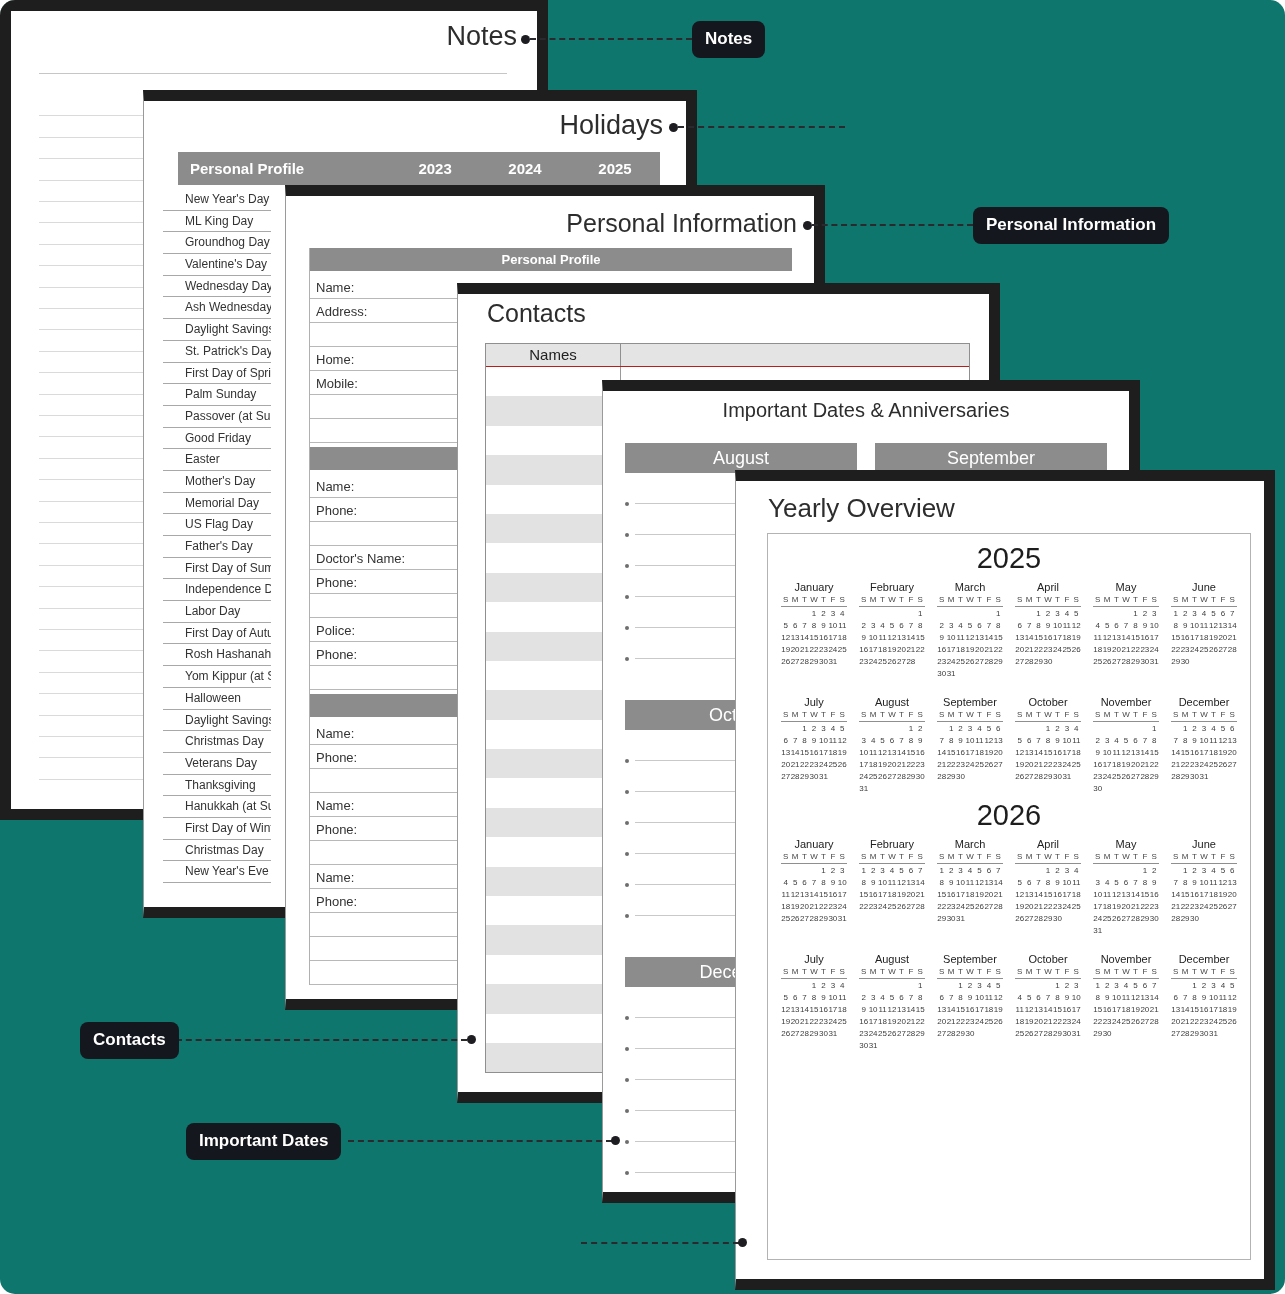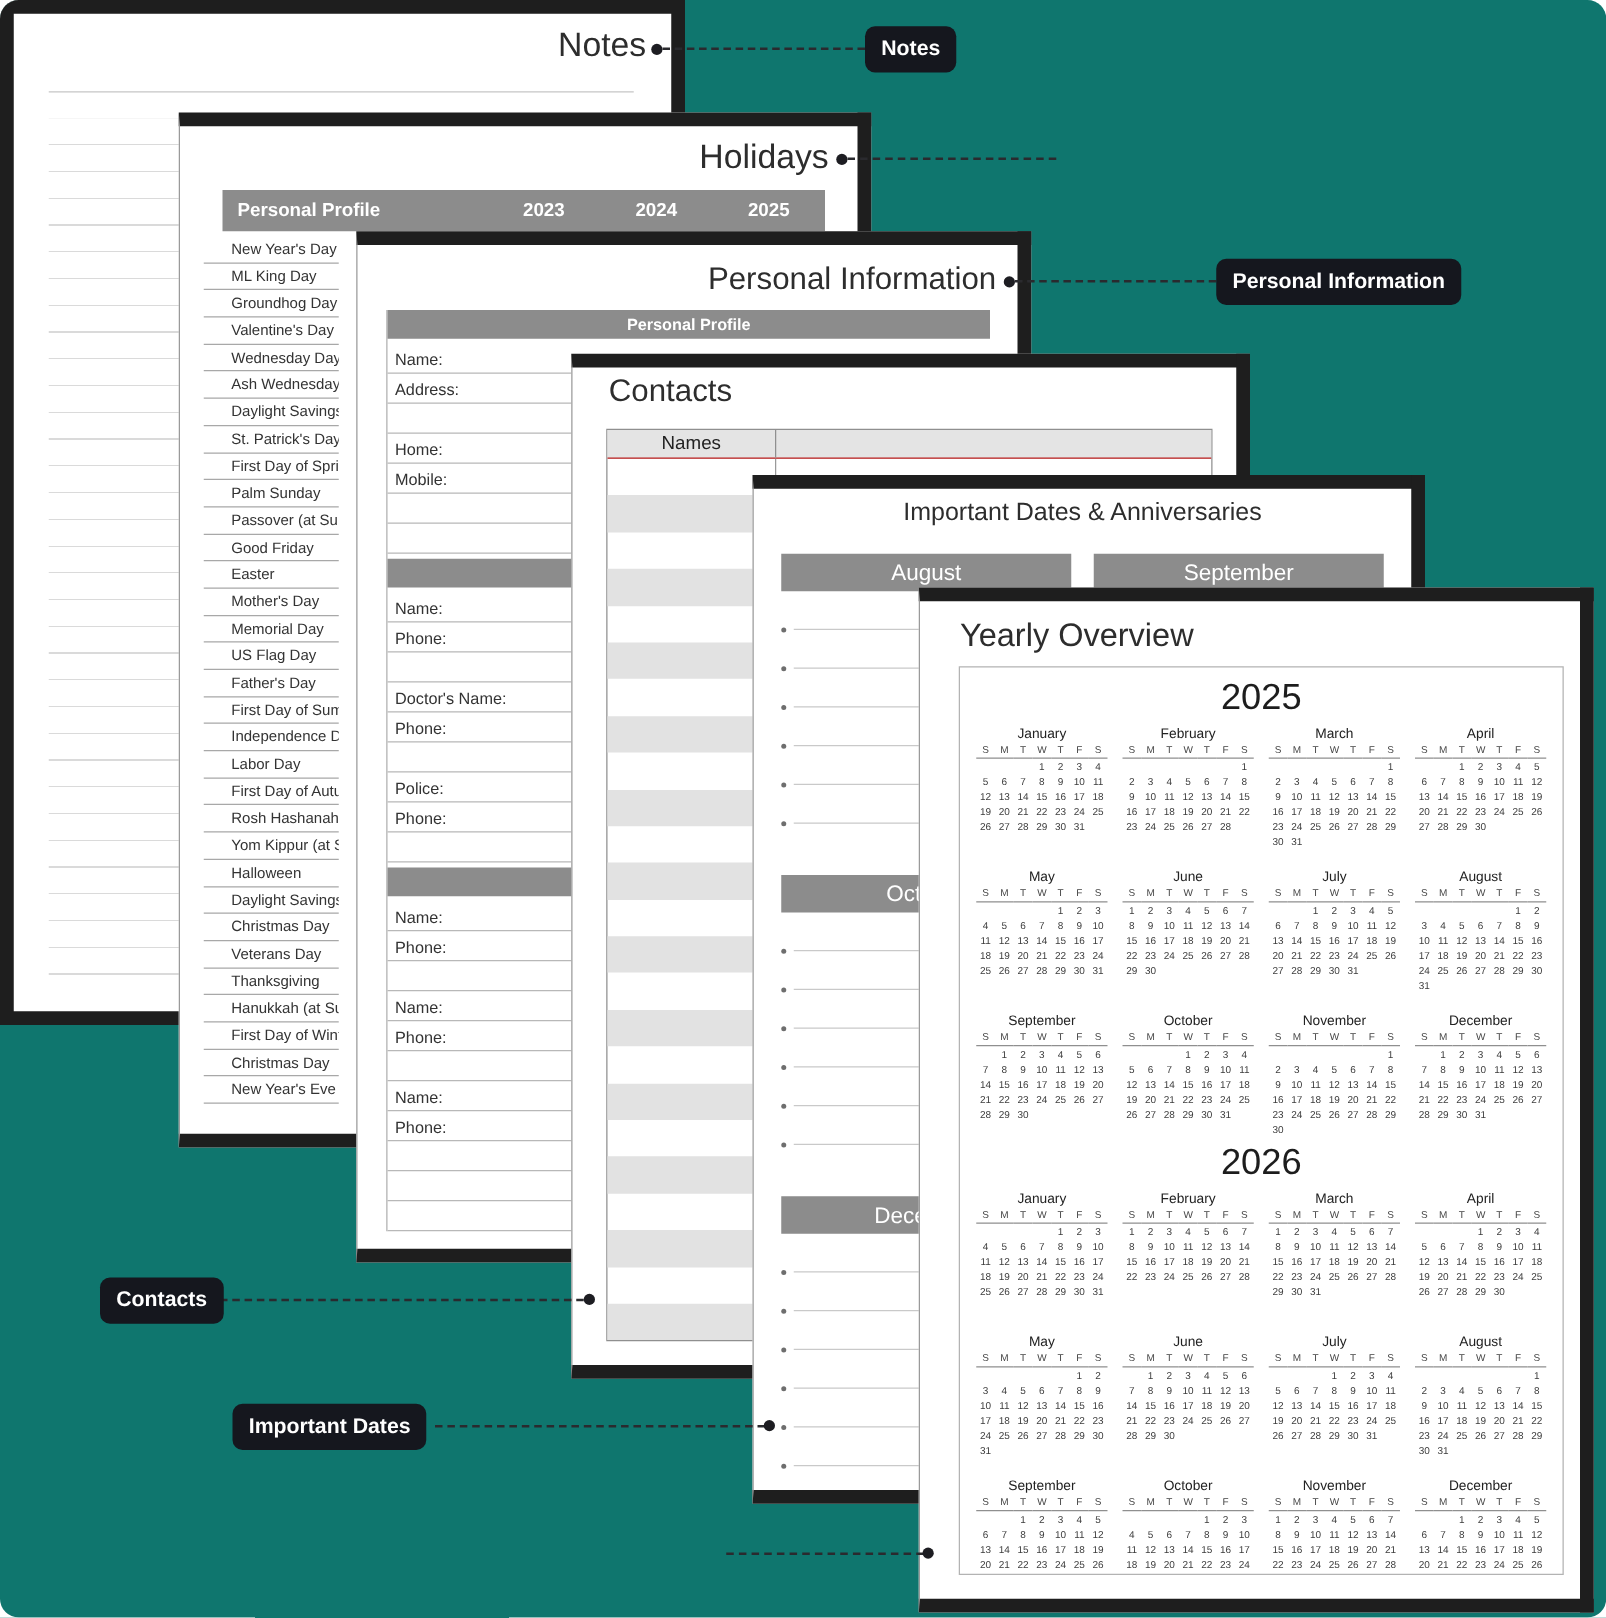--- a/index.html
+++ b/index.html
@@ -88,21 +88,21 @@
   .id-line::after {
     content:""; position:absolute; left:10px; right:2px; bottom:0; height:1px; background:#c9c9c9;
   }
 
   
   .yo-box {
     position:absolute; left:31px; top:52px; width:484px; height:727px;
     border:1px solid #b3b3b3; box-sizing:border-box; padding:6px 13px; overflow:hidden;
   }
   .yo-year-title { font-size:29px; font-weight:400; color:#1d1d1d; text-align:center; margin:2px 0 4px; }
-  .yo-grid { display:grid; grid-template-columns:repeat(4,1fr); column-gap:13px; row-gap:4px; grid-auto-rows:103px;gap:12px; }
+  .yo-grid { display:grid; grid-template-columns:repeat(6,1fr); column-gap:13px; row-gap:4px; grid-auto-rows:103px;gap:12px; }
   .cal-name { font-size:11px; color:#222; text-align:center; margin:2px 0; }
   .cal-table {
     display:grid; grid-template-columns:repeat(7,1fr);
     font-size:8px; line-height:12px; color:#3c3c3c; text-align:center;
   }
   .cal-dh { color:#444; border-bottom:1px solid #8f8f8f; line-height:10px; padding-bottom:1px; margin-bottom:1px; }
 
   
   .co-line { position:absolute; z-index:10; border-top:2px dashed #2a2a2e; height:0; }
   .co-dot { position:absolute; z-index:10; width:9px; height:9px; border-radius:50%; background:#1d1d22; }

